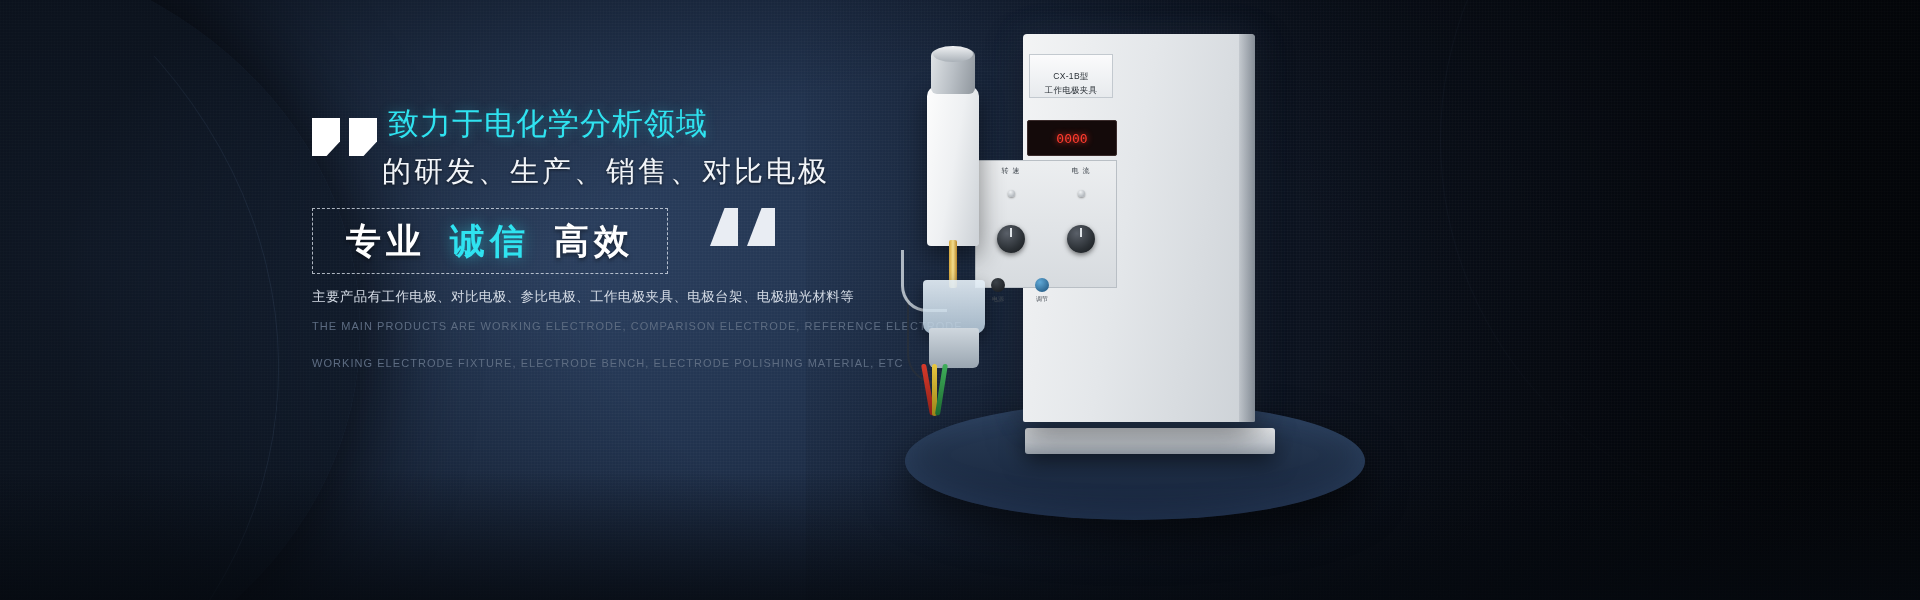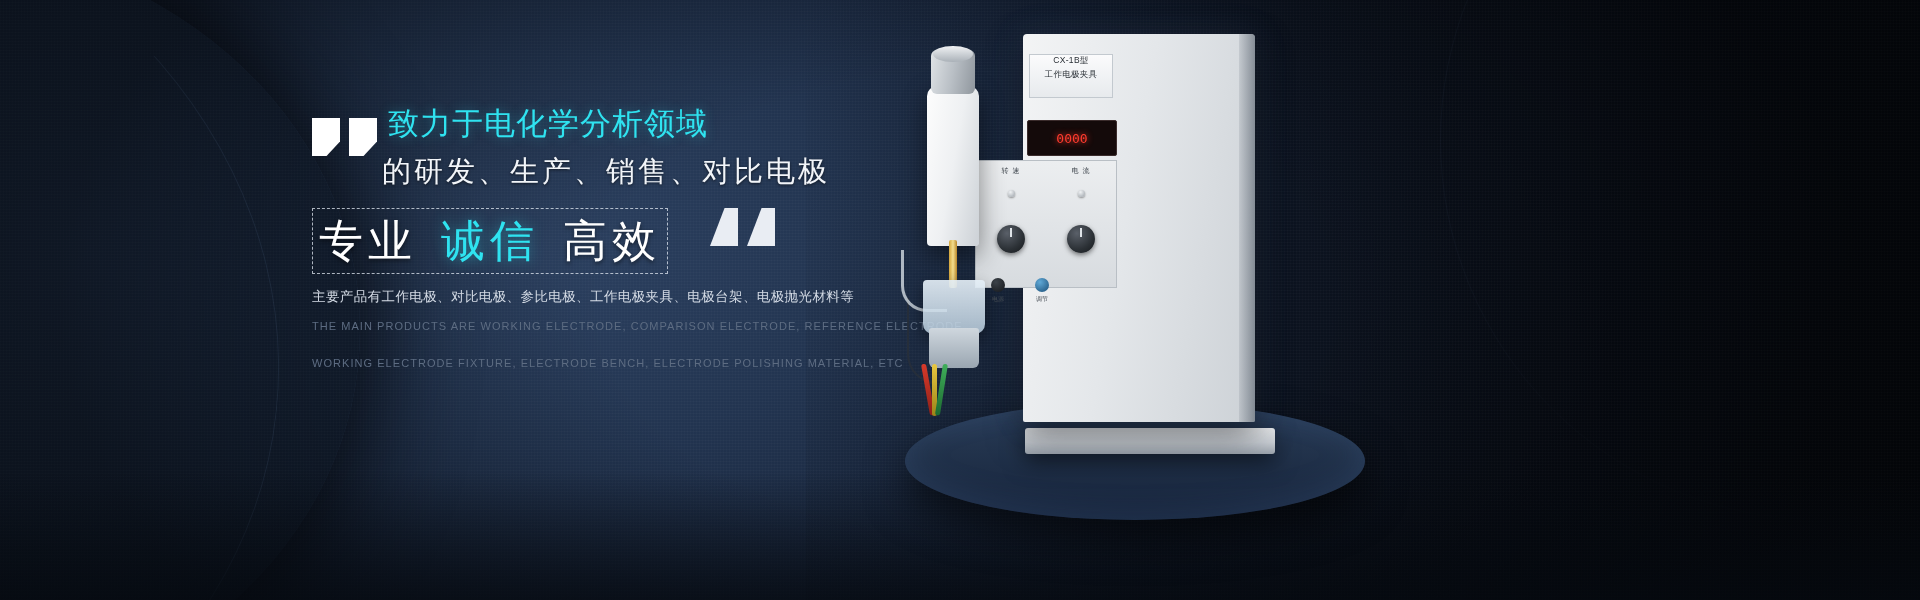--- a/index.html
+++ b/index.html
@@ -118,21 +118,21 @@
     text-shadow:0 1px 3px rgba(0,0,0,.6);
   }
   .slogan-box {
     margin-top:18px;
     width:356px; height:66px;
     border:1px dashed rgba(226,233,242,.75);
     display:flex; align-items:center; justify-content:center;
     gap:24px;
   }
   .slogan-word {
-    font-size:44px; font-weight:normal; letter-spacing:5px;
+    font-size:35px; font-weight:bold; letter-spacing:5px;
     color:#ffffff; text-shadow:0 2px 4px rgba(0,0,0,.5);
   }
   .slogan-word.accent {
     color:#2fe3f0; text-shadow:0 0 14px rgba(47,227,240,.45);
   }
   .desc-cn {
     margin-top:13px;
     font-size:13.5px; line-height:20px;
     color:#d5dce6; letter-spacing:.4px;
     white-space:nowrap;
@@ -171,21 +171,21 @@
   }
   .panel-edge {
     position:absolute; right:0; top:0; width:16px; height:100%;
     background:linear-gradient(90deg, rgba(140,148,158,.25), rgba(90,100,112,.65));
     border-radius:0 4px 2px 0;
   }
   .label-plate {
     position:absolute; left:124px; top:26px; width:84px; height:44px;
     background:linear-gradient(180deg,#fbfbfc,#e7eaed);
     border:1px solid #c3c9cf;
-    display:flex; flex-direction:column; align-items:center; justify-content:flex-start;
+    display:flex; flex-direction:column; align-items:center; justify-content:flex-end;
     gap:2px;
   }
   .label-plate span { font-size:8.5px; color:#2a3036; letter-spacing:.3px; }
   .display {
     position:absolute; left:122px; top:92px; width:90px; height:36px;
     background:#140a0a; border:1px solid #3b2c2c; border-radius:2px;
     display:flex; align-items:center; justify-content:center; gap:3px;
   }
   .seg {
     font-family:"DejaVu Sans Mono", monospace;

